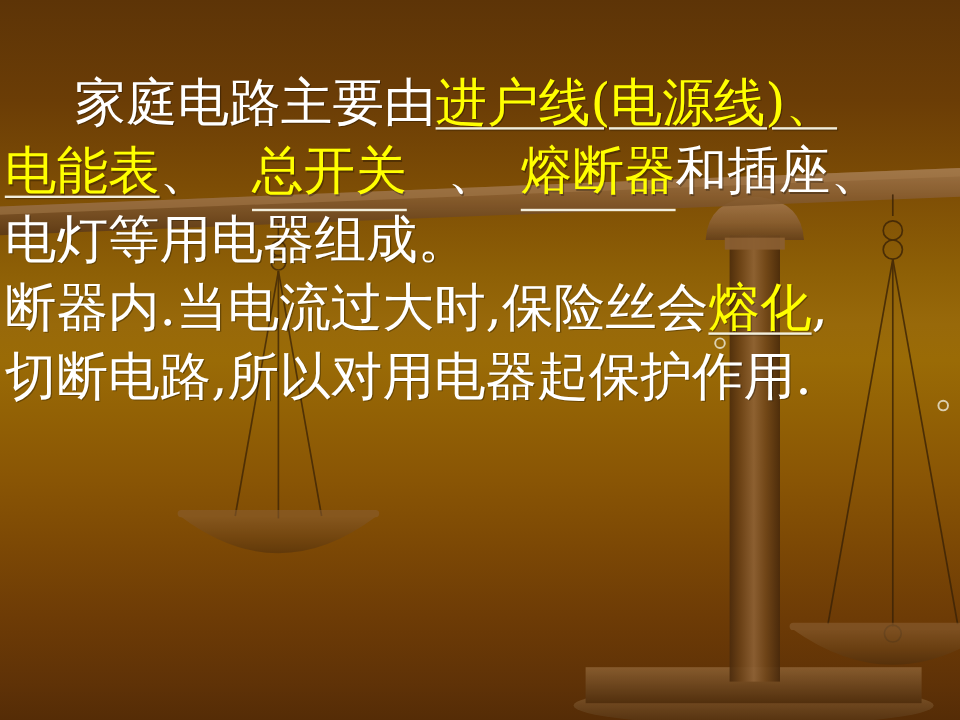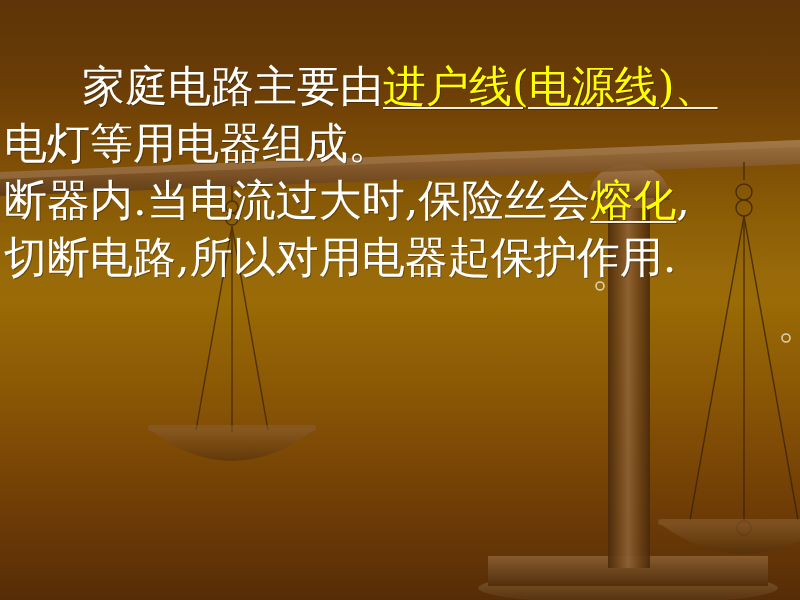--- a/index.html
+++ b/index.html
@@ -46,21 +46,21 @@
   }
   .line {
     height: 57px;
     line-height: 57px;
     white-space: nowrap;
     font-size: 43px;
     color: #ffffff;
     letter-spacing: 0px;
     text-shadow: 1px 1px 0 rgba(0,0,0,0.30);
   }
-  .line.indent { padding-left: 62px; margin-left: 20px; }
+  .line.indent { padding-left: 62px; }
   .line.flush  { padding-left: 4px; }
 
   .blank {
     color: #ffff00;
     text-decoration: underline;
     text-decoration-color: #f2eedd;
     text-underline-offset: 6px;
     text-decoration-thickness: 2px;
   }
   .blank-pad {
@@ -160,20 +160,23 @@
       <circle cx="786" cy="338" r="4"></circle>
     </g>
   </svg>
 
   <div id="text-block">
 
     <div class="line indent">
       <span class="white">家庭电路主要由</span><span class="blank">进户线(电源线)、</span>
     </div>
 
+    <div class="line flush">
+      <span class="blank">电能表</span><span class="white">、</span><span class="sp-m"></span><span class="blank-pad">总开关</span><span class="sp-m"></span><span class="white">、</span><span class="sp-s"></span><span class="blank-pad">熔断器</span><span class="white">和插座、</span>
+    </div>
 
     <div class="line flush">
       <span class="white">电灯等用电器组成。</span>
     </div>
 
 
 
 
     <div class="line flush">
       <span class="white">断器内.当电流过大时,保险丝会</span><span class="blank">熔化</span><span class="white">,</span>

